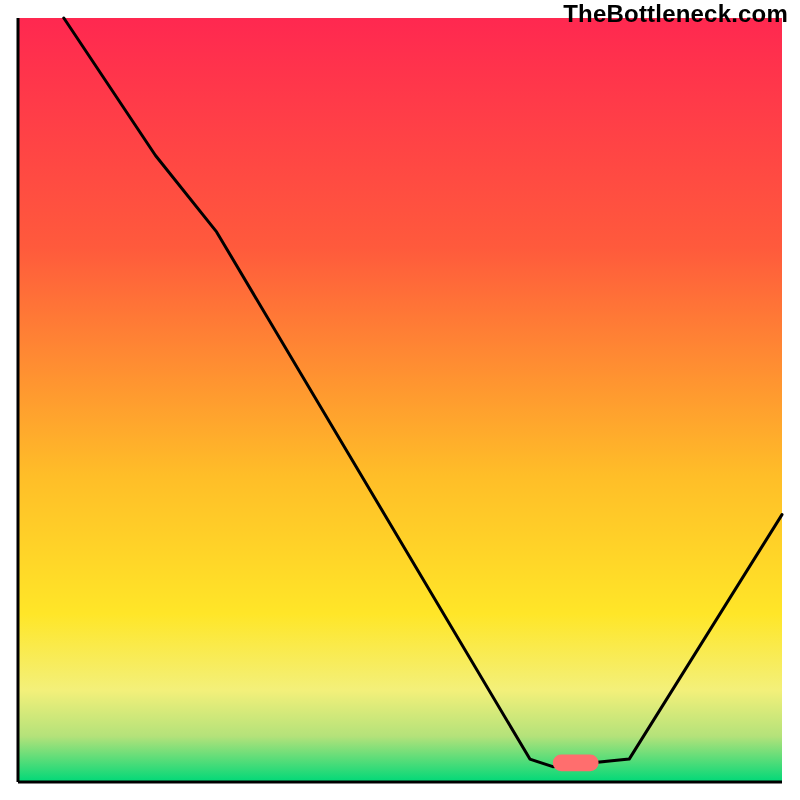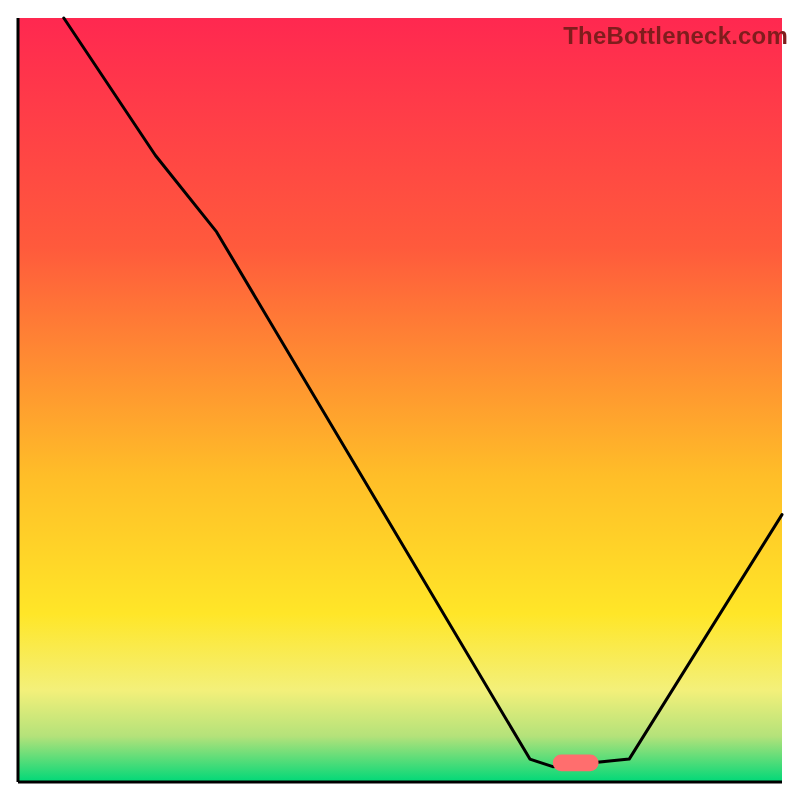--- a/index.html
+++ b/index.html
@@ -16,25 +16,25 @@
   .chart-wrap {
     position: relative;
     width: 800px;
     height: 800px;
   }
   svg {
     display: block;
   }
   .attribution {
     position: absolute;
-    top: 22px;
+    top: 0;
     right: 12px;
     font-size: 24px;
     font-weight: 600;
-    color: #7f1d1d;
+    color: #000000;
     letter-spacing: 0.2px;
   }
 </style>
 </head>
 <body>
 
 <div class="chart-wrap">
   <svg id="chart-svg" width="800" height="800" viewBox="0 0 800 800">
       <defs>
         <linearGradient id="bg-grad" x1="0" y1="0" x2="0" y2="1">

